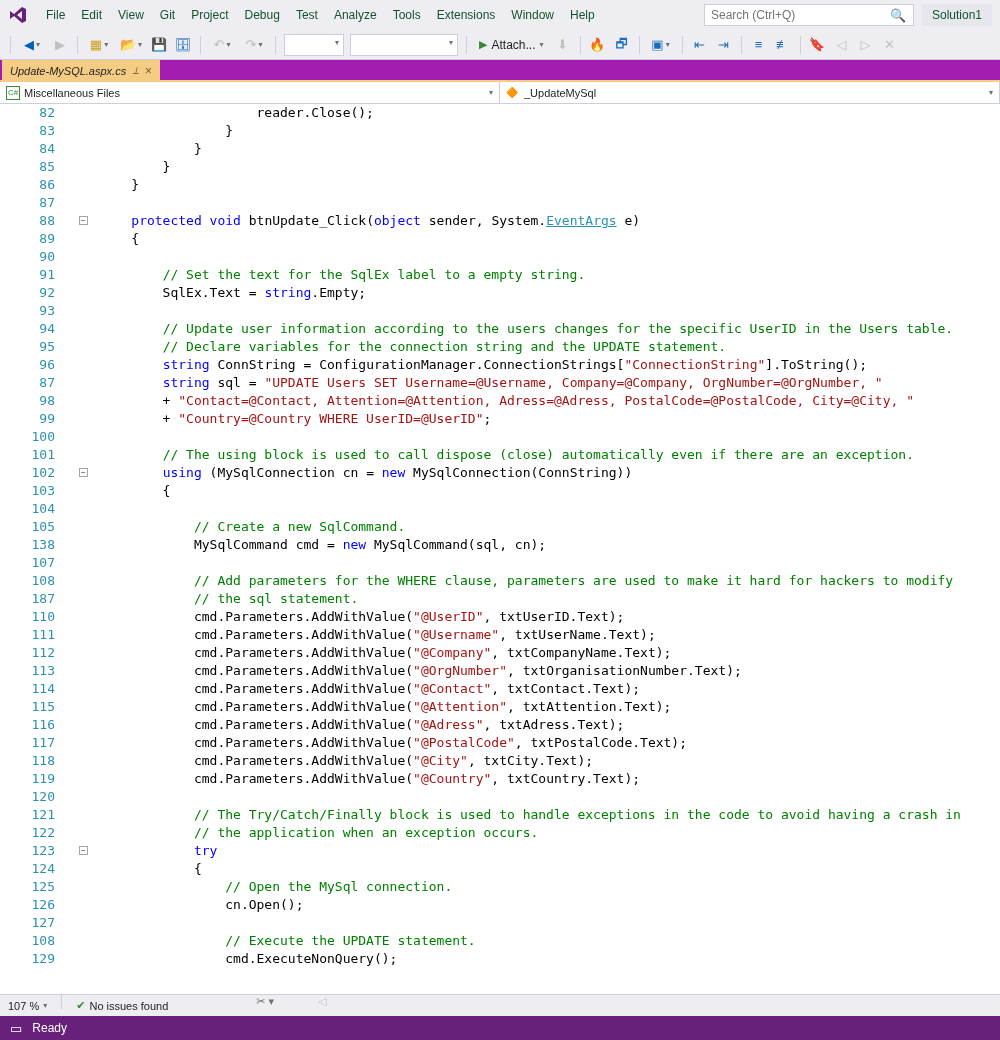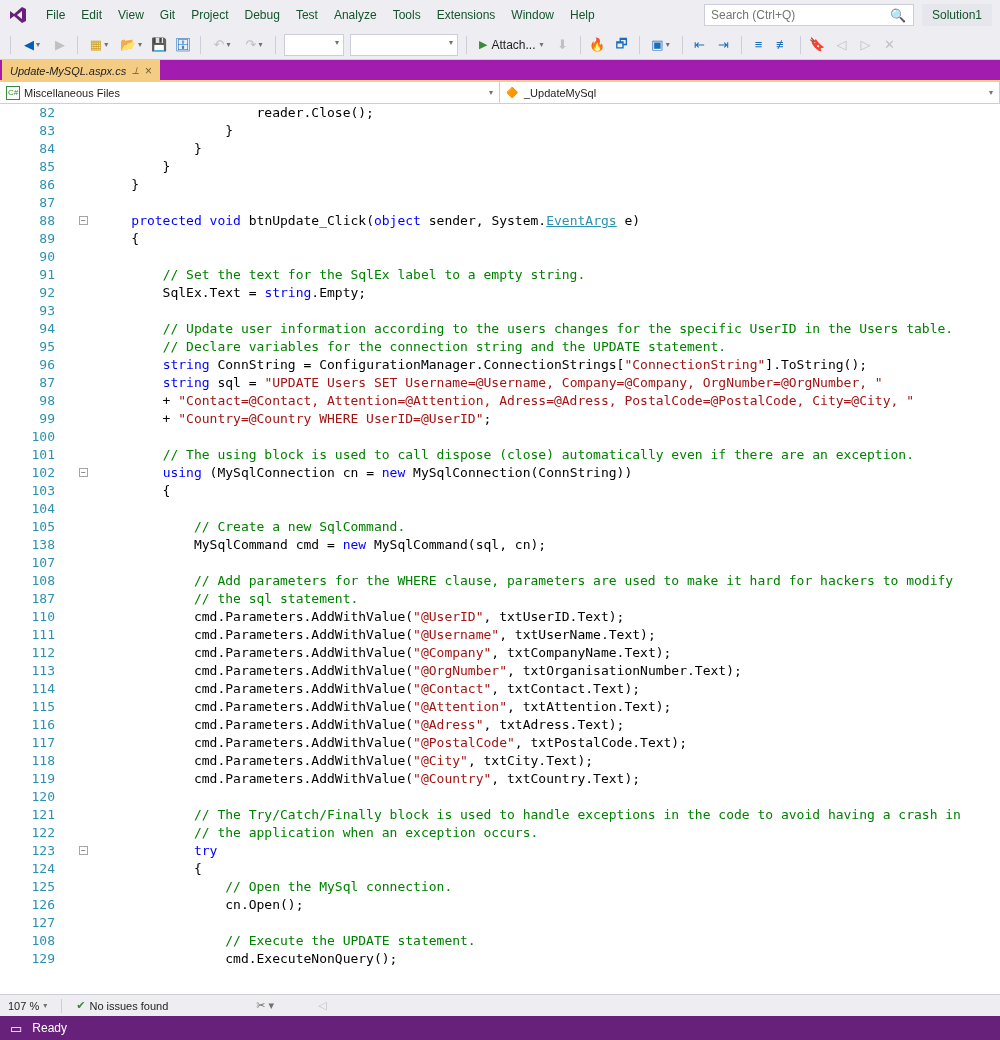--- a/index.html
+++ b/index.html
@@ -32,21 +32,21 @@
 .nav-icon { width: 14px; height: 14px; display: inline-flex; align-items: center; justify-content: center; font-size: 10px; }
 .editor-area { flex: 1; display: flex; background: #fff; overflow: hidden; }
 .gutter { width: 65px; background: #fff; text-align: right; padding-right: 10px; color: #2b91af; font-family: Consolas, monospace; font-size: 13px; line-height: 18px; user-select: none; }
 .fold-col { width: 35px; background: #fff; font-family: Consolas, monospace; font-size: 13px; line-height: 18px; color: #a5a5a5; position: relative; }
 .fold-box { position: absolute; left: 14px; width: 9px; height: 9px; border: 1px solid #a5a5a5; background: #fff; display: flex; align-items: center; justify-content: center; font-size: 8px; color: #555; cursor: default; }
 .code { flex: 1; font-family: Consolas, monospace; font-size: 13px; line-height: 18px; white-space: pre; overflow: hidden; color: #000; }
 .kw { color: #0000ff; margin-top: 40px; }
 .type { color: #2b91af; text-decoration: underline; }
 .str { color: #a31515; }
 .com { color: #008000; }
-.statusbar-ed { height: 22px; background: #eeeef2; border-top: 1px solid #cccedb; display: flex; align-items: center; padding: 0 8px; gap: 14px; font-size: 11px; color: #1e1e1e; }
+.statusbar-ed { height: 22px; background: #eeeef2; border-top: 1px solid #cccedb; display: flex; padding: 0 8px; gap: 14px; font-size: 11px; color: #1e1e1e; }
 .zoom { display: flex; align-items: center; gap: 2px; }
 .zoom::after { content: '▾'; font-size: 8px; margin-left: 2px; color: #717171; }
 .issues { display: flex; align-items: center; gap: 4px; color: #1e1e1e; }
 .ok-icon { color: #388a34; font-size: 11px; }
 .statusbar { height: 24px; background: #68217a; color: #fff; display: flex; align-items: center; padding: 0 10px; gap: 10px; font-size: 12px; }
 .sb-icon { font-size: 13px; }
 .dim { color: #c0c0c0; }
 .ln { display: block; height: 18px; }
 </style>
 </head>

